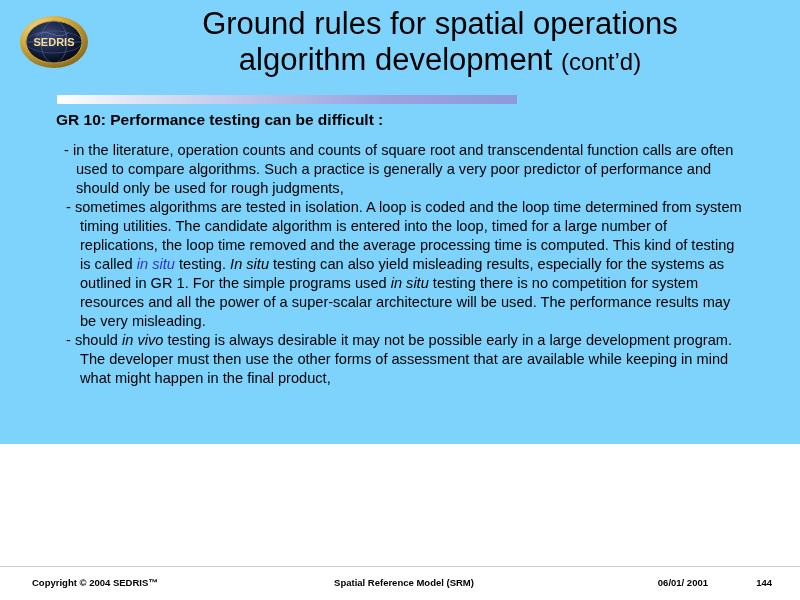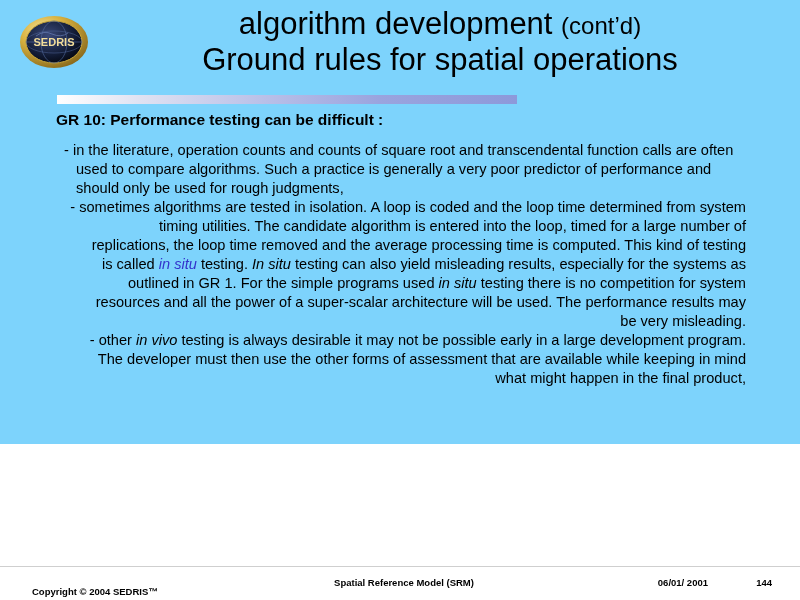--- a/index.html
+++ b/index.html
@@ -81,21 +81,20 @@
     padding: 0;
     text-align: left;
   }
   .p-wrap {
     padding-left: 20px;
     text-indent: -12px;
   }
   .p-wrap2 {
     padding-left: 24px;
     text-indent: -14px;
-    text-align: right;
   }
   .p-wrap3 {
     padding-left: 22px;
     text-indent: -13px;
   }
   .blue-italic {
     color: #3333cc;
     font-style: italic;
   }
   .italic {
@@ -117,21 +116,21 @@
     top: 570px;
     width: 800px;
     height: 30px;
     font-size: 9.5px;
     font-weight: bold;
     color: #000000;
   }
   .footer .left {
     position: absolute;
     left: 32px;
-    top: 16px;
+    top: 7px;
   }
   .footer .center {
     position: absolute;
     left: 4px;
     top: 7px;
     width: 800px;
     text-align: center;
   }
   .footer .date {
     position: absolute;
@@ -169,32 +168,32 @@
       <ellipse cx="36" cy="28" rx="28" ry="21" fill="none" stroke="#c8a63a" stroke-width="1"></ellipse>
       <ellipse cx="36" cy="28" rx="13" ry="21" fill="none" stroke="#4f6699" stroke-width="0.8" opacity="0.8"></ellipse>
       <line x1="8" y1="28" x2="64" y2="28" stroke="#4f6699" stroke-width="0.8" opacity="0.8"></line>
       <ellipse cx="36" cy="28" rx="28" ry="11" fill="none" stroke="#4f6699" stroke-width="0.7" opacity="0.7"></ellipse>
       <path d="M18 22 q8 -6 16 -2 q9 4 16 -1" fill="none" stroke="#6f87c0" stroke-width="1" opacity="0.6"></path>
       <text x="36" y="32" font-family="Liberation Sans, sans-serif" font-size="11" font-weight="bold" fill="#f2dd9a" text-anchor="middle">SEDRIS</text>
     </svg>
   </div>
 
   <div class="title-block">
+    <div class="title-line">Ground rules for spatial operations</div>
     <div class="title-line"><span>algorithm development </span><span class="small">(cont’d)</span></div>
-    <div class="title-line">Ground rules for spatial operations</div>
   </div>
 
   <div class="grad-bar"></div>
 
   <div class="body-block">
     <div class="gr-head">GR 10: Performance testing can be difficult :</div>
 
     <div class="para p-wrap" id="p1"><span> - in the literature, operation counts and counts of square root and transcendental function calls are often used to compare algorithms. Such a practice is generally a very poor predictor of performance and should only be used for rough judgments,</span></div>
     <div class="para p-wrap2" id="p2"><span> - sometimes algorithms are tested in isolation. A loop is coded and the loop time determined from system timing utilities. The candidate algorithm is entered into the loop, timed for a large number of replications, the loop time removed and the average processing time is computed. This kind of testing is called </span><span class="blue-italic">in situ</span><span> testing. </span><span class="italic">In situ</span><span> testing can also yield misleading results, especially for the systems as outlined in GR 1. For the simple programs used </span><span class="italic">in situ</span><span> testing there is no competition for system resources and all the power of a super-scalar architecture will be used. The performance results may be very misleading.</span></div>
-    <div class="para p-wrap2" id="p4"><span> - other </span><span class="italic">in vivo</span><span> testing is always desirable it may not be possible early in a large development program. The developer must then use the other forms of assessment that are available while keeping in mind what might happen in the final product,</span></div>
+    <div class="para p-wrap2" id="p4"><span> - should </span><span class="italic">in vivo</span><span> testing is always desirable it may not be possible early in a large development program. The developer must then use the other forms of assessment that are available while keeping in mind what might happen in the final product,</span></div>
   </div>
 
   <div class="footer-rule"></div>
   <div class="footer">
     <div class="left">Copyright © 2004 SEDRIS™</div>
     <div class="center">Spatial Reference Model (SRM)</div>
     <div class="date">06/01/ 2001</div>
     <div class="page">144</div>
   </div>
 

